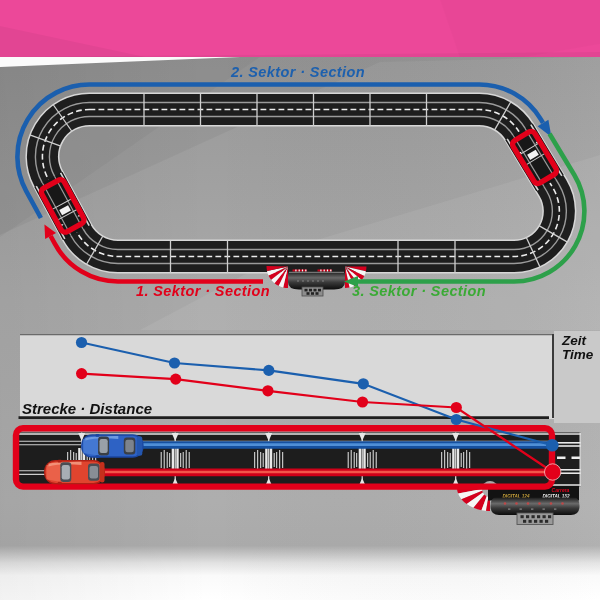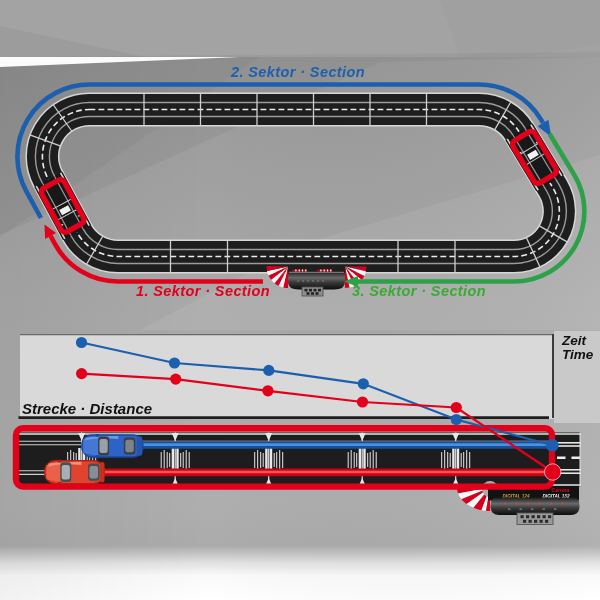--- a/index.html
+++ b/index.html
@@ -1,17 +1,17 @@
 <!DOCTYPE html>
 <html><head>
 <meta charset="utf-8">
 <style>
   html,body{margin:0;padding:0;width:600px;height:600px;overflow:hidden;
     font-family:"Liberation Sans", sans-serif;}
-  .stage{position:relative;width:600px;height:488px;background:#a3a3a3;}
+  .stage{position:relative;width:600px;height:488px;background:#ec4899;}
   svg{position:absolute;left:0;top:0;}
 </style>
 </head>
 <body>
 <div class="stage">
 <svg width="600" height="600" viewBox="0 0 600 600">
   <defs>
     <linearGradient id="bgband" x1="0" y1="0" x2="0" y2="1">
       <stop offset="0" stop-color="#989898"></stop>
       <stop offset="0.45" stop-color="#a9a9a9"></stop>

